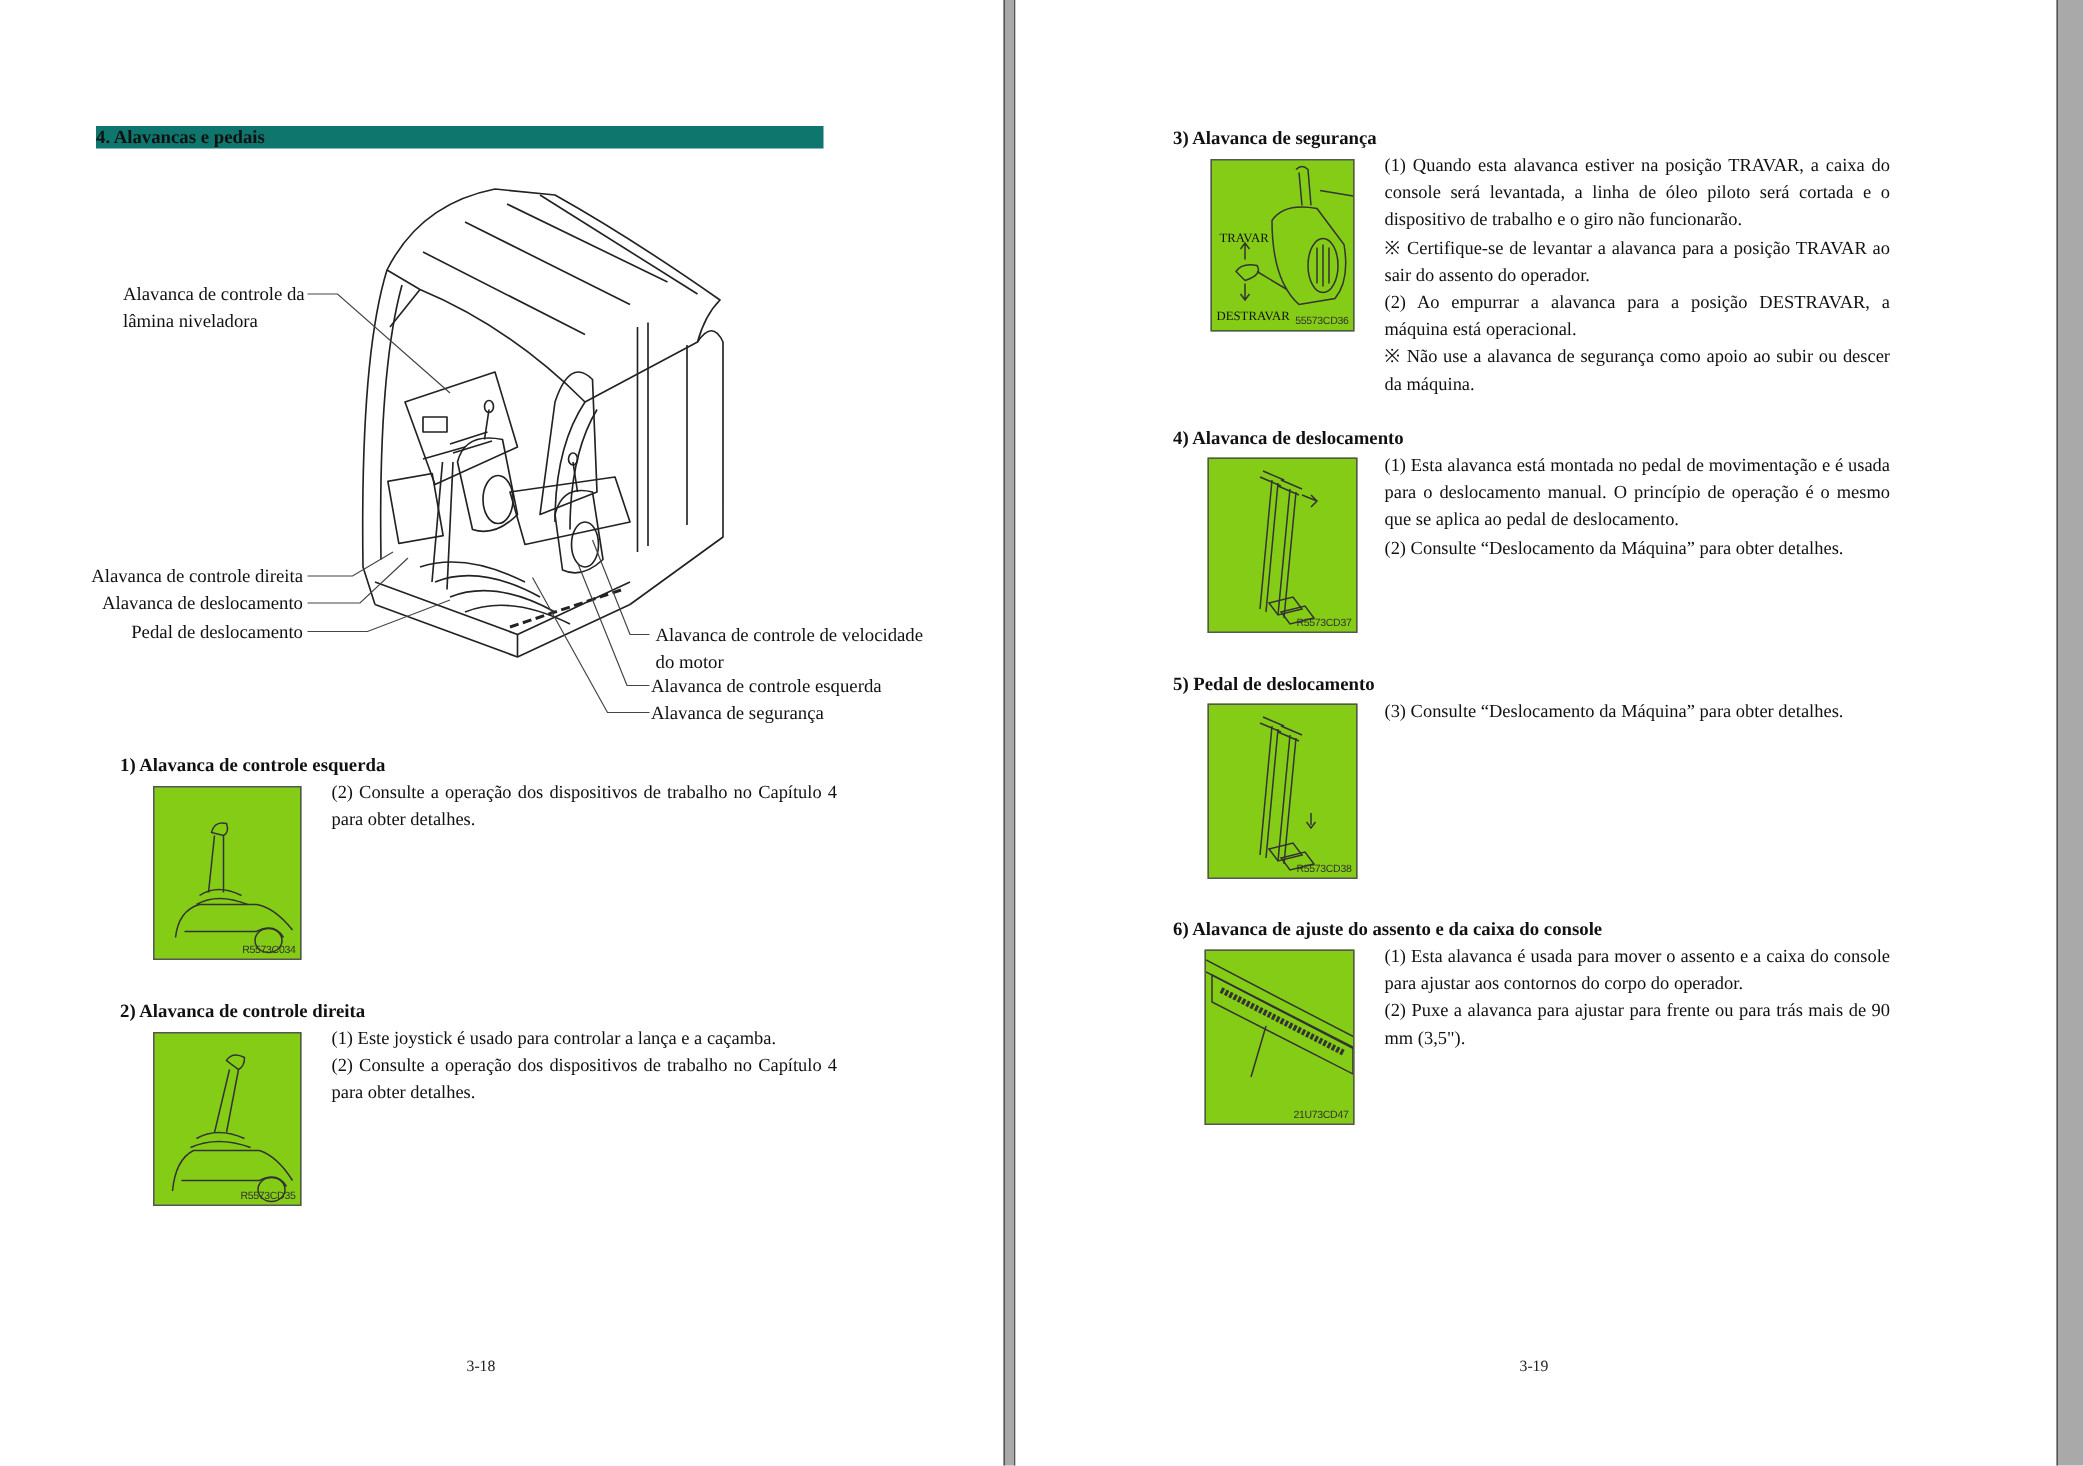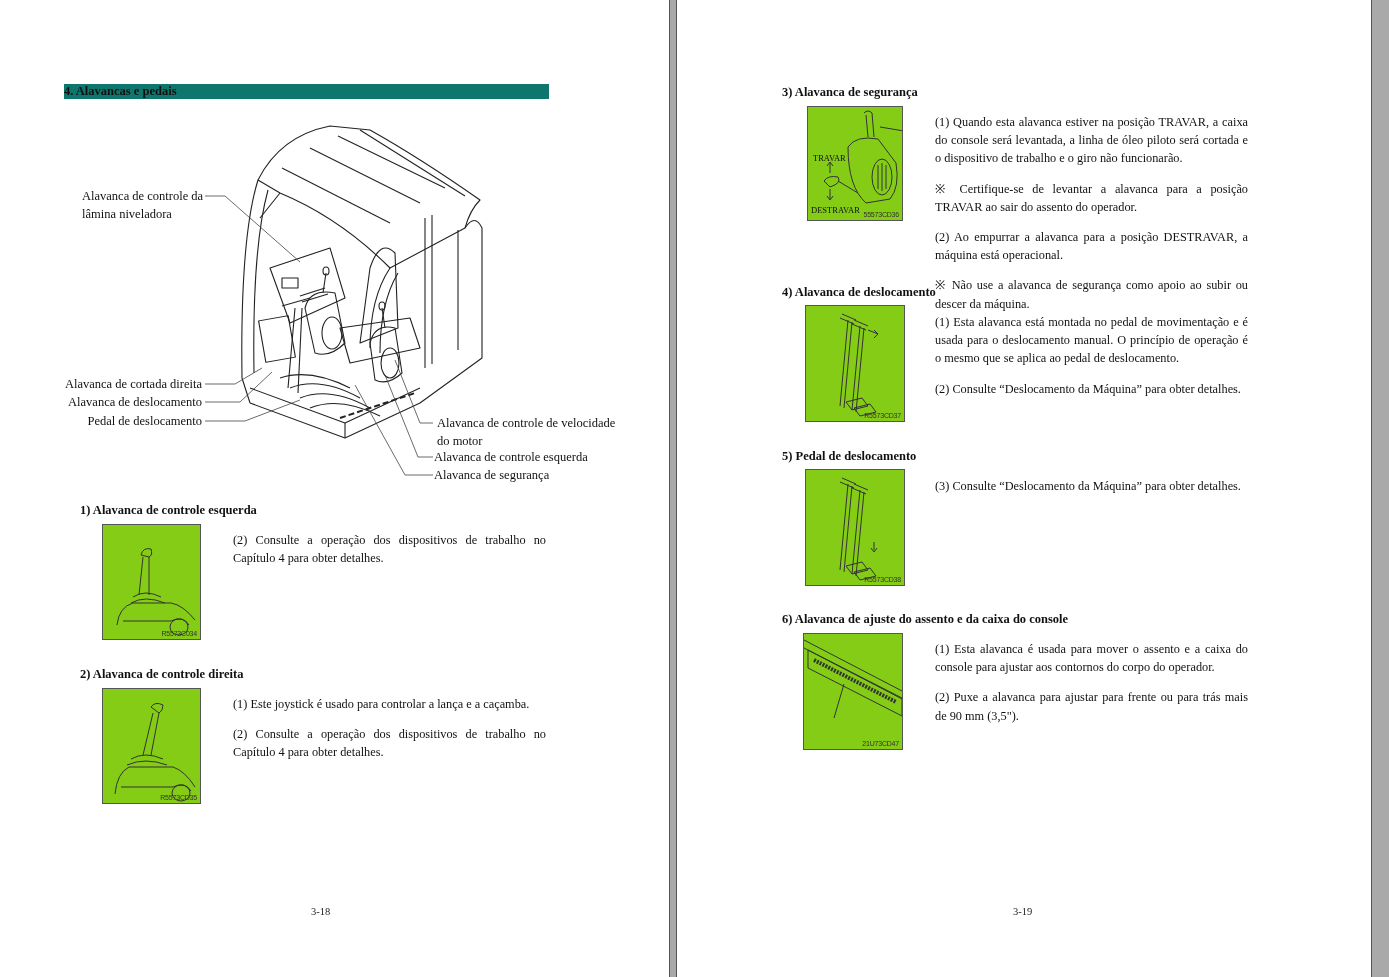--- a/index.html
+++ b/index.html
@@ -23,21 +23,21 @@
   .section-bar {
     position:absolute; left:64px; top:84px; width:485px; height:15px;
     background:#0f766e; font-weight:bold; font-size:12.5px; line-height:15px;
   }
   .label { position:absolute; font-size:12.5px; line-height:18px; white-space:nowrap; }
   .label.right { text-align:right; }
   .heading { position:absolute; font-weight:bold; font-size:12.5px; line-height:16px; white-space:nowrap; }
   .para {
     position:absolute; font-size:12.3px; line-height:18.2px; text-align:justify;
   }
-  .para p { margin:12px; }
+  .para p { margin:0; }
   .figbox {
     position:absolute; border:1px solid #555; background:#84cc16; box-sizing:border-box; overflow:hidden;margin-left:14px;
   }
   .figcode {
     position:absolute; right:3px; bottom:2px; font-family:"Liberation Sans", sans-serif;
     font-size:7px; color:#333; letter-spacing:-0.2px;
   }
   .figtxt { position:absolute; font-size:8.5px; font-family:"Liberation Serif", serif; color:#111; }
   .pagenum {
     position:absolute; font-family:Liberation Serif, serif; font-size:10.5px; color:#222;
@@ -120,21 +120,21 @@
       <path d="M433 423 L420 423 L395 360"></path>
       <path d="M433 457 L418 457 L385 375"></path>
       <path d="M433 475 L405 475 L355 385"></path>
     </g>
   </svg>
 
   <div class="label" style="left:82px;top:187px;">
     <div>Alavanca de controle da</div>
     <div>lâmina niveladora</div>
   </div>
-  <div class="label right" style="right:467px;top:375px;">Alavanca de cortada direita</div>
+  <div class="label right" style="right:467px;top:375px;">Alavanca de controle direita</div>
   <div class="label right" style="right:467px;top:393px;">Alavanca de deslocamento</div>
   <div class="label right" style="right:467px;top:412px;">Pedal de deslocamento</div>
   <div class="label" style="left:437px;top:414px;">
     <div>Alavanca de controle de velocidade</div>
     <div>do motor</div>
   </div>
   <div class="label" style="left:434px;top:448px;">Alavanca de controle esquerda</div>
   <div class="label" style="left:434px;top:466px;">Alavanca de segurança</div>
 
   <div class="heading" style="left:80px;top:502px;">1) Alavanca de controle esquerda</div>

